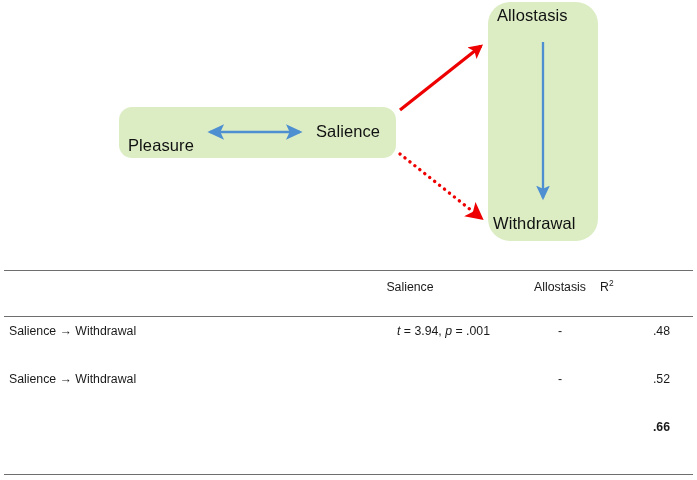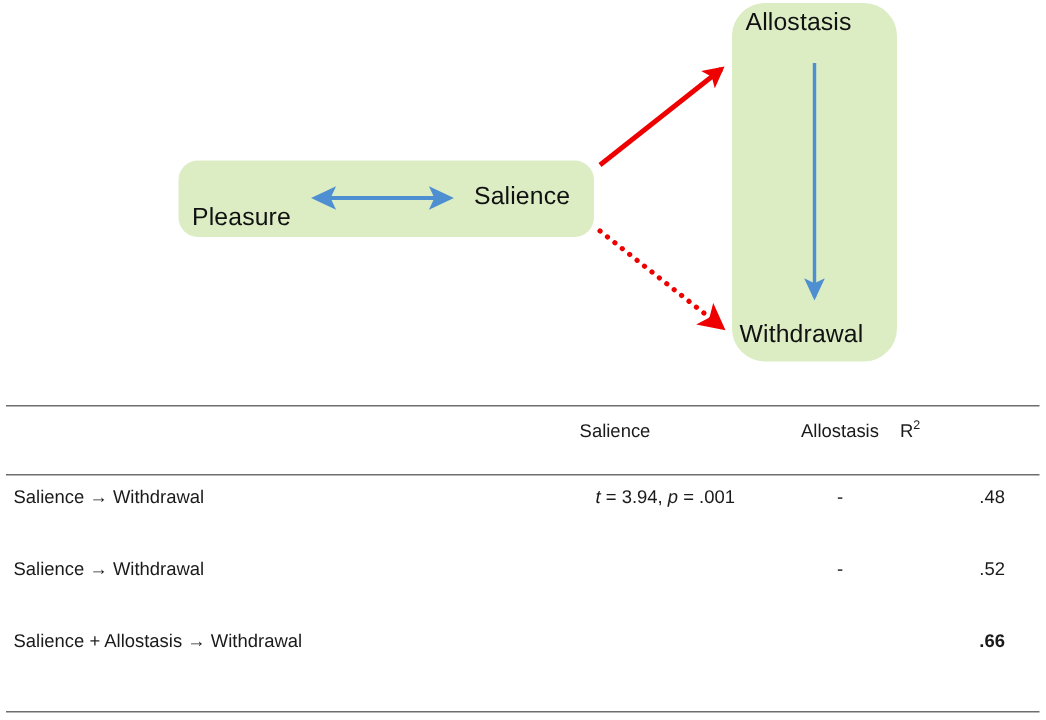--- a/index.html
+++ b/index.html
@@ -206,16 +206,15 @@
     <span class="cell c-r2">.48</span>
   </div>
 
   <div class="trow" id="row-2">
     <span class="cell c-label">Salience → Withdrawal</span>
     <span class="cell c-allo">-</span>
     <span class="cell c-r2">.52</span>
   </div>
 
   <div class="trow" id="row-3">
-    <span class="cell c-label">Salience + Allostasis → Withdrawal</span>
     <span class="cell c-r2 bold">.66</span>
   </div>
 </div>
 
 </body></html>

